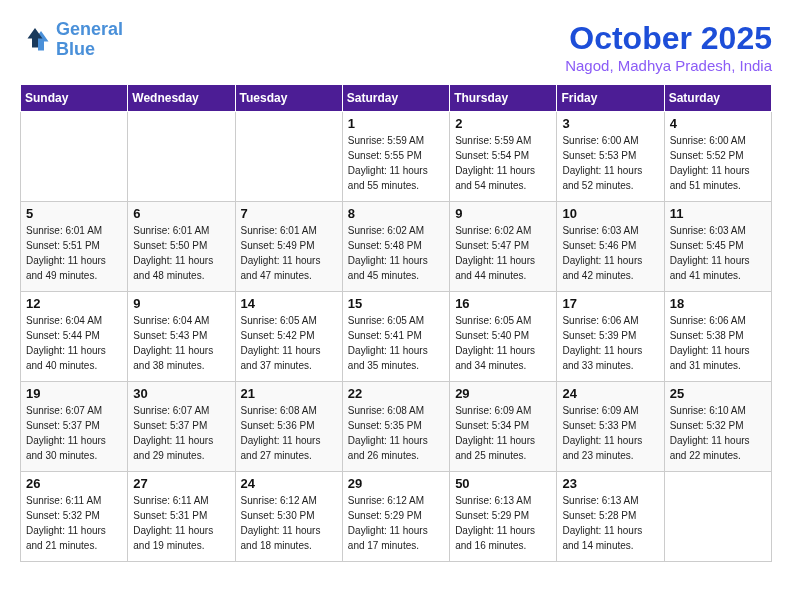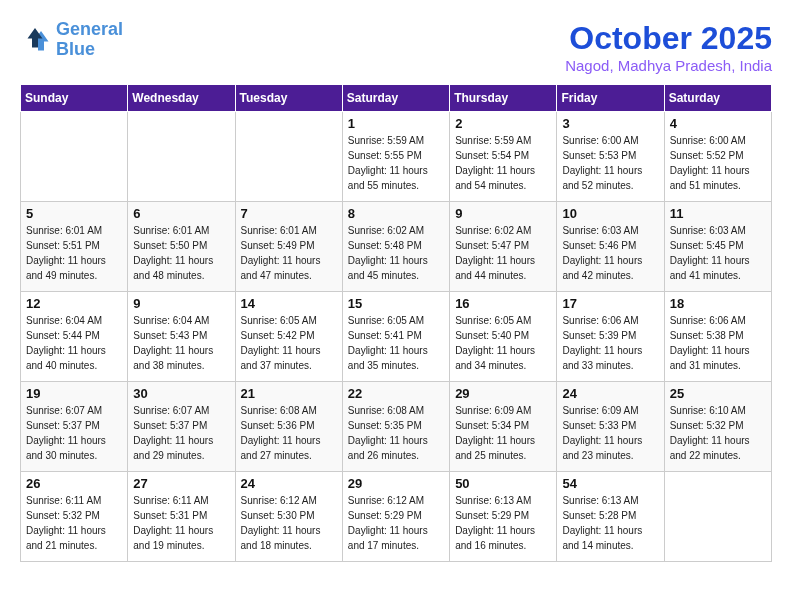--- a/index.html
+++ b/index.html
@@ -246,19 +246,19 @@
         </td>
         <td>
           <div class="day-num">29</div>
           <div class="day-info">Sunrise: 6:12 AM<br>Sunset: 5:29 PM<br>Daylight: 11 hours and 17 minutes.</div>
         </td>
         <td>
           <div class="day-num">50</div>
           <div class="day-info">Sunrise: 6:13 AM<br>Sunset: 5:29 PM<br>Daylight: 11 hours and 16 minutes.</div>
         </td>
         <td>
-          <div class="day-num">54</div>
+          <div class="day-num">23</div>
           <div class="day-info">Sunrise: 6:13 AM<br>Sunset: 5:28 PM<br>Daylight: 11 hours and 14 minutes.</div>
         </td>
         <td class="empty-cell"></td>
       </tr>
     </tbody>
 </table>
 
 </body></html>

